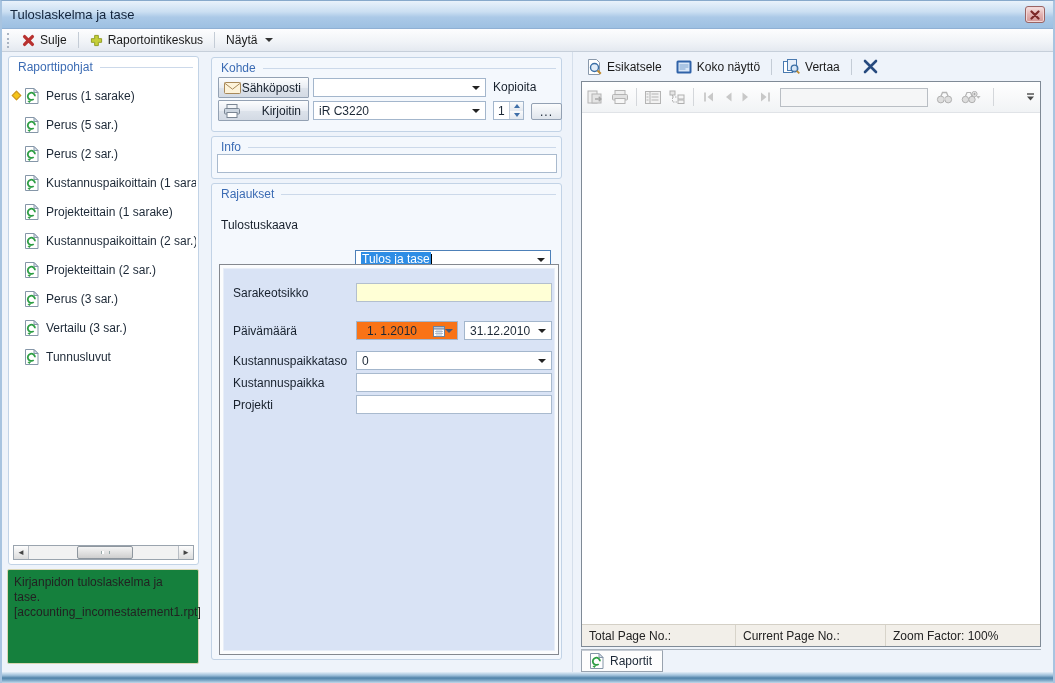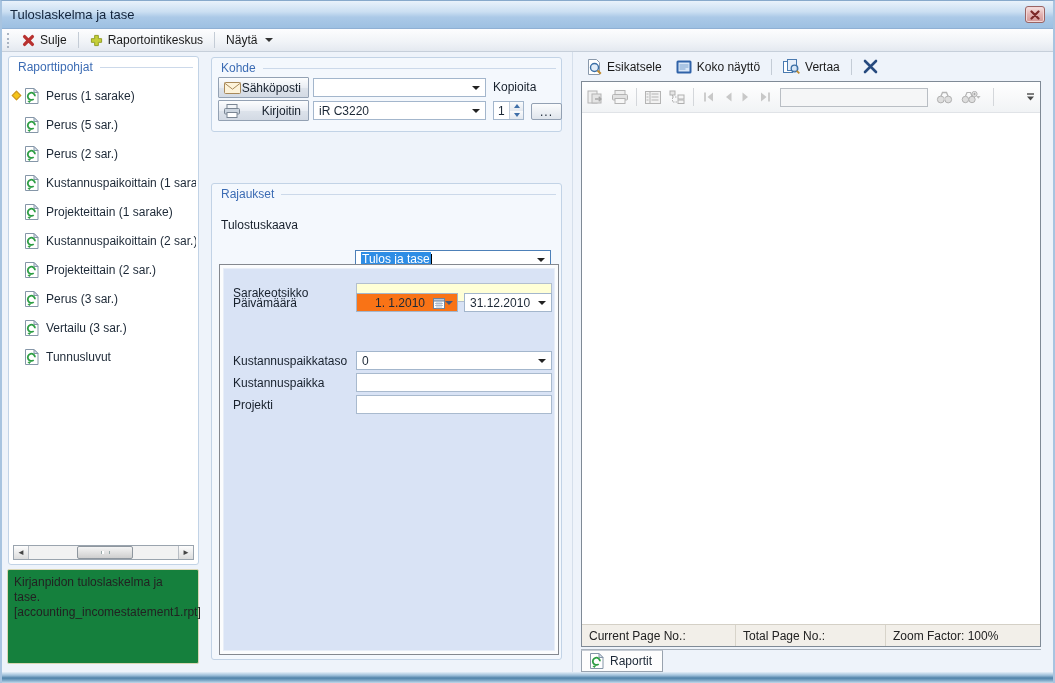--- a/index.html
+++ b/index.html
@@ -338,20 +338,26 @@
             <i class="tri-up"></i>
           </span>
         <span>
             <i class="tri-dn"></i>
           </span>
       </span>
     </div>
     <div class="more-btn" style="left:319px;top:45px;">...</div>
   </div>
 
+  <div class="groupbox" id="info">
+    <div class="gb-head">
+        <span class="gb-title">Info</span>
+      </div>
+    <input class="txt" style="left: 5px; top: 17px; width: 340px;" value="">
+  </div>
 
   <div class="groupbox" id="rajaukset">
     <div class="gb-head">
         <span class="gb-title">Rajaukset</span>
       </div>
 
     <span class="fld-label" style="left:9px;top:34px;">Tulostuskaava</span>
     <div class="combo focused" style="left:143px;top:30px;width:196px;margin-top:36px;">
       <span class="val"><span class="sel-text">Tulos ja tase</span><span class="sel-caret"></span></span>
       <span class="arrow"></span>
@@ -359,21 +365,21 @@
 
 
     <div class="tab-panel">
       <div class="tab-panel-inner">
 
         <div class="frow" style="top:14px;">
           <span class="fld-label">Sarakeotsikko</span>
           <input class="txt highlight" style="left: 132px; top: 0px; width: 196px; position: absolute;" value="">
         </div>
 
-        <div class="frow" style="top:24px;text-align:center;">
+        <div class="frow" style="top:52px;">
           <span class="fld-label">Päivämäärä</span>
           <div class="datepick" style="left:132px;width:102px;">
             <span class="dp-val">1. 1.2010</span>
             <span class="icon">
               <svg width="12" height="12" viewBox="0 0 12 12">
                   <rect x="0.5" y="1.5" width="11" height="10" fill="#fff" stroke="#6d819b"></rect>
                   <rect x="0.5" y="1.5" width="11" height="2.5" fill="#b9c8dc" stroke="#6d819b"></rect>
                   <path d="M2 6.5h8M2 8.5h8M4 4.5v7M6 4.5v7M8 4.5v7" stroke="#9eb0c6" stroke-width="0.8"></path>
                 </svg>
             </span>
@@ -529,22 +535,22 @@
         <span style="flex:1"></span>
         <span class="icon">
           <svg width="9" height="9" viewBox="0 0 9 9">
               <path d="M1 1 h7" stroke="#4a4a4a" stroke-width="1.4"></path>
               <path d="M1 3.5 L4.5 7.5 L8 3.5 z" fill="#4a4a4a"></path>
             </svg>
         </span>
       </div>
       <div class="viewer-body"></div>
       <div class="viewer-status">
+        <span class="vs-cell">Total Page No.:</span>
         <span class="vs-cell">Current Page No.:</span>
-        <span class="vs-cell">Total Page No.:</span>
         <span class="vs-cell">Zoom Factor: 100%</span>
       </div>
     </div>
 
     <span class="tabline"></span>
     <div class="raportit-tab">
       <span class="icon">
         <svg width="15" height="16" viewBox="0 0 15 16">
             <path d="M1.5 0.5 h8.5 l4 4 v11 h-12.5z" fill="#fff" stroke="#8596a8"></path>
             <path d="M10 0.5 l4 4 h-4z" fill="#dce5ee" stroke="#8596a8"></path>

